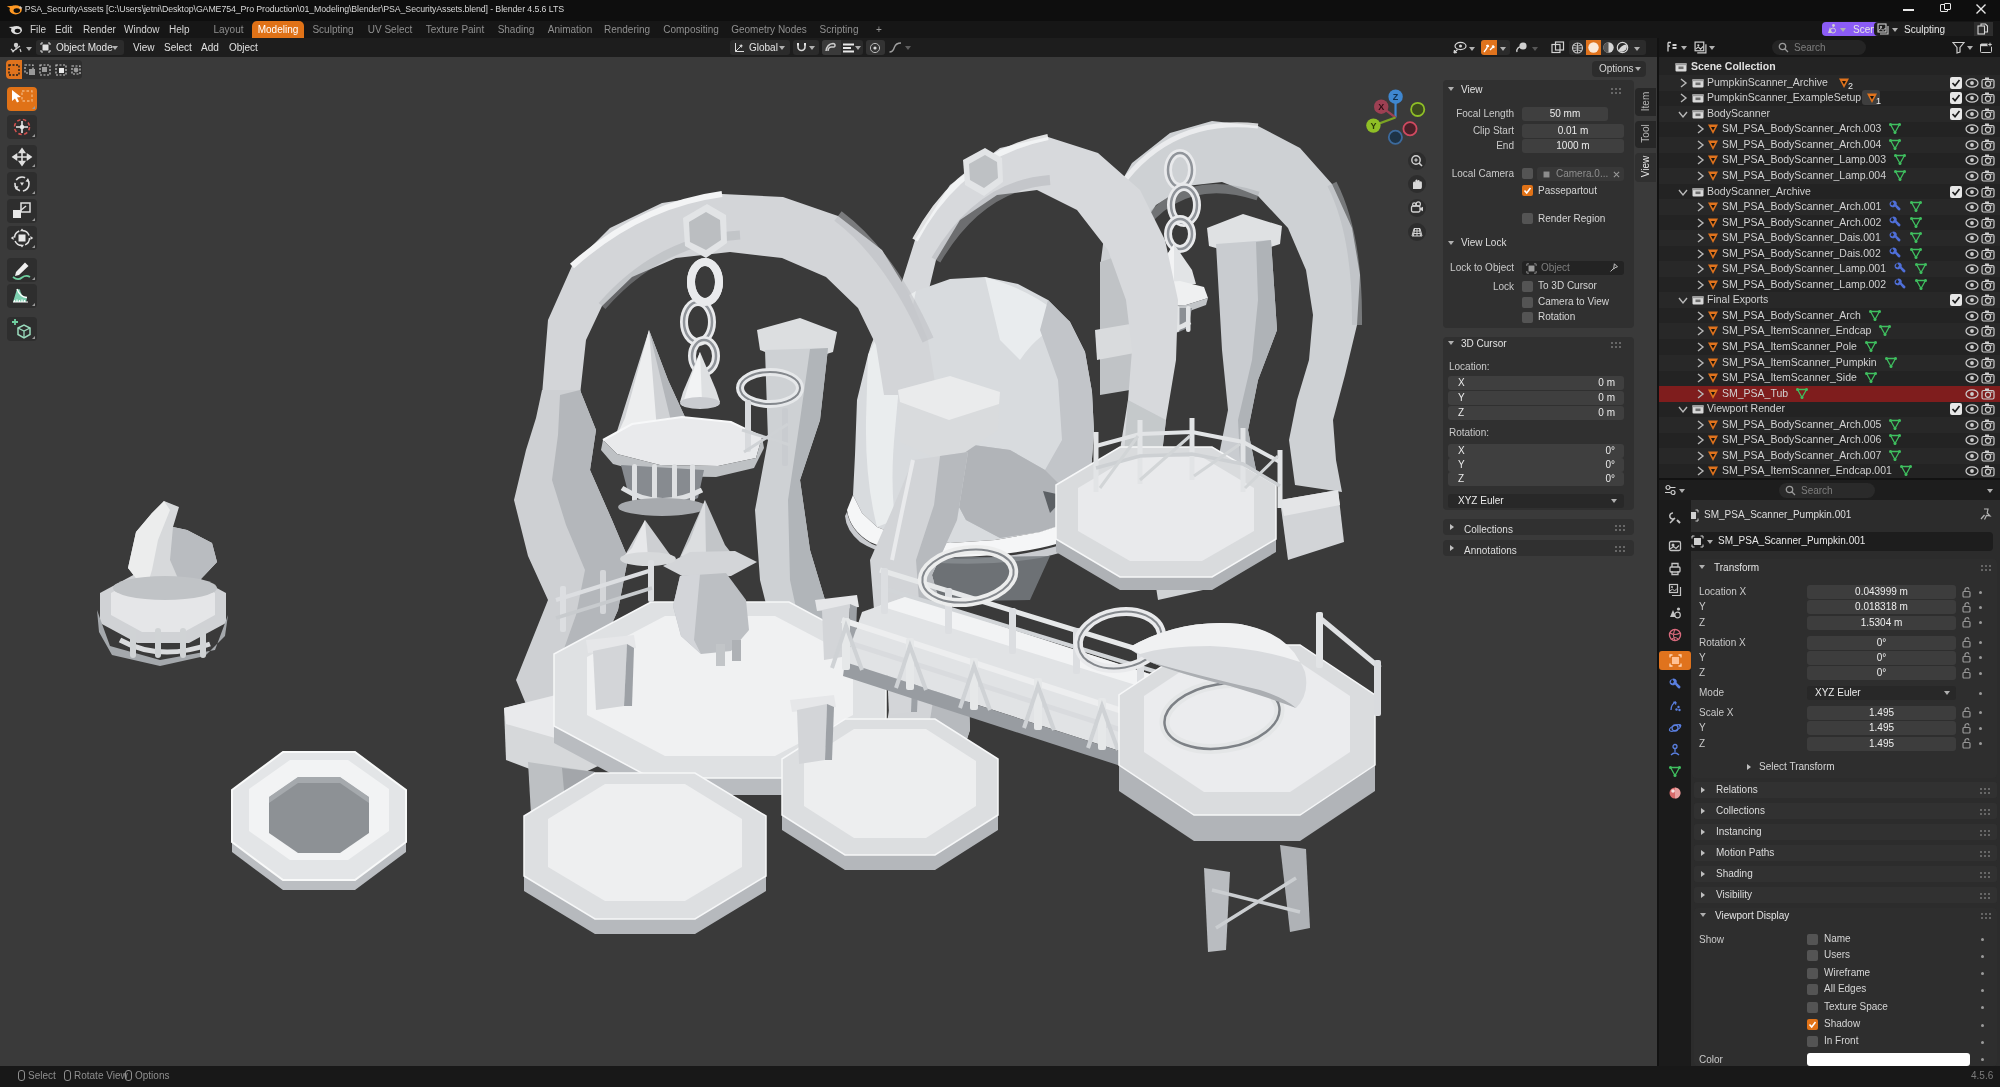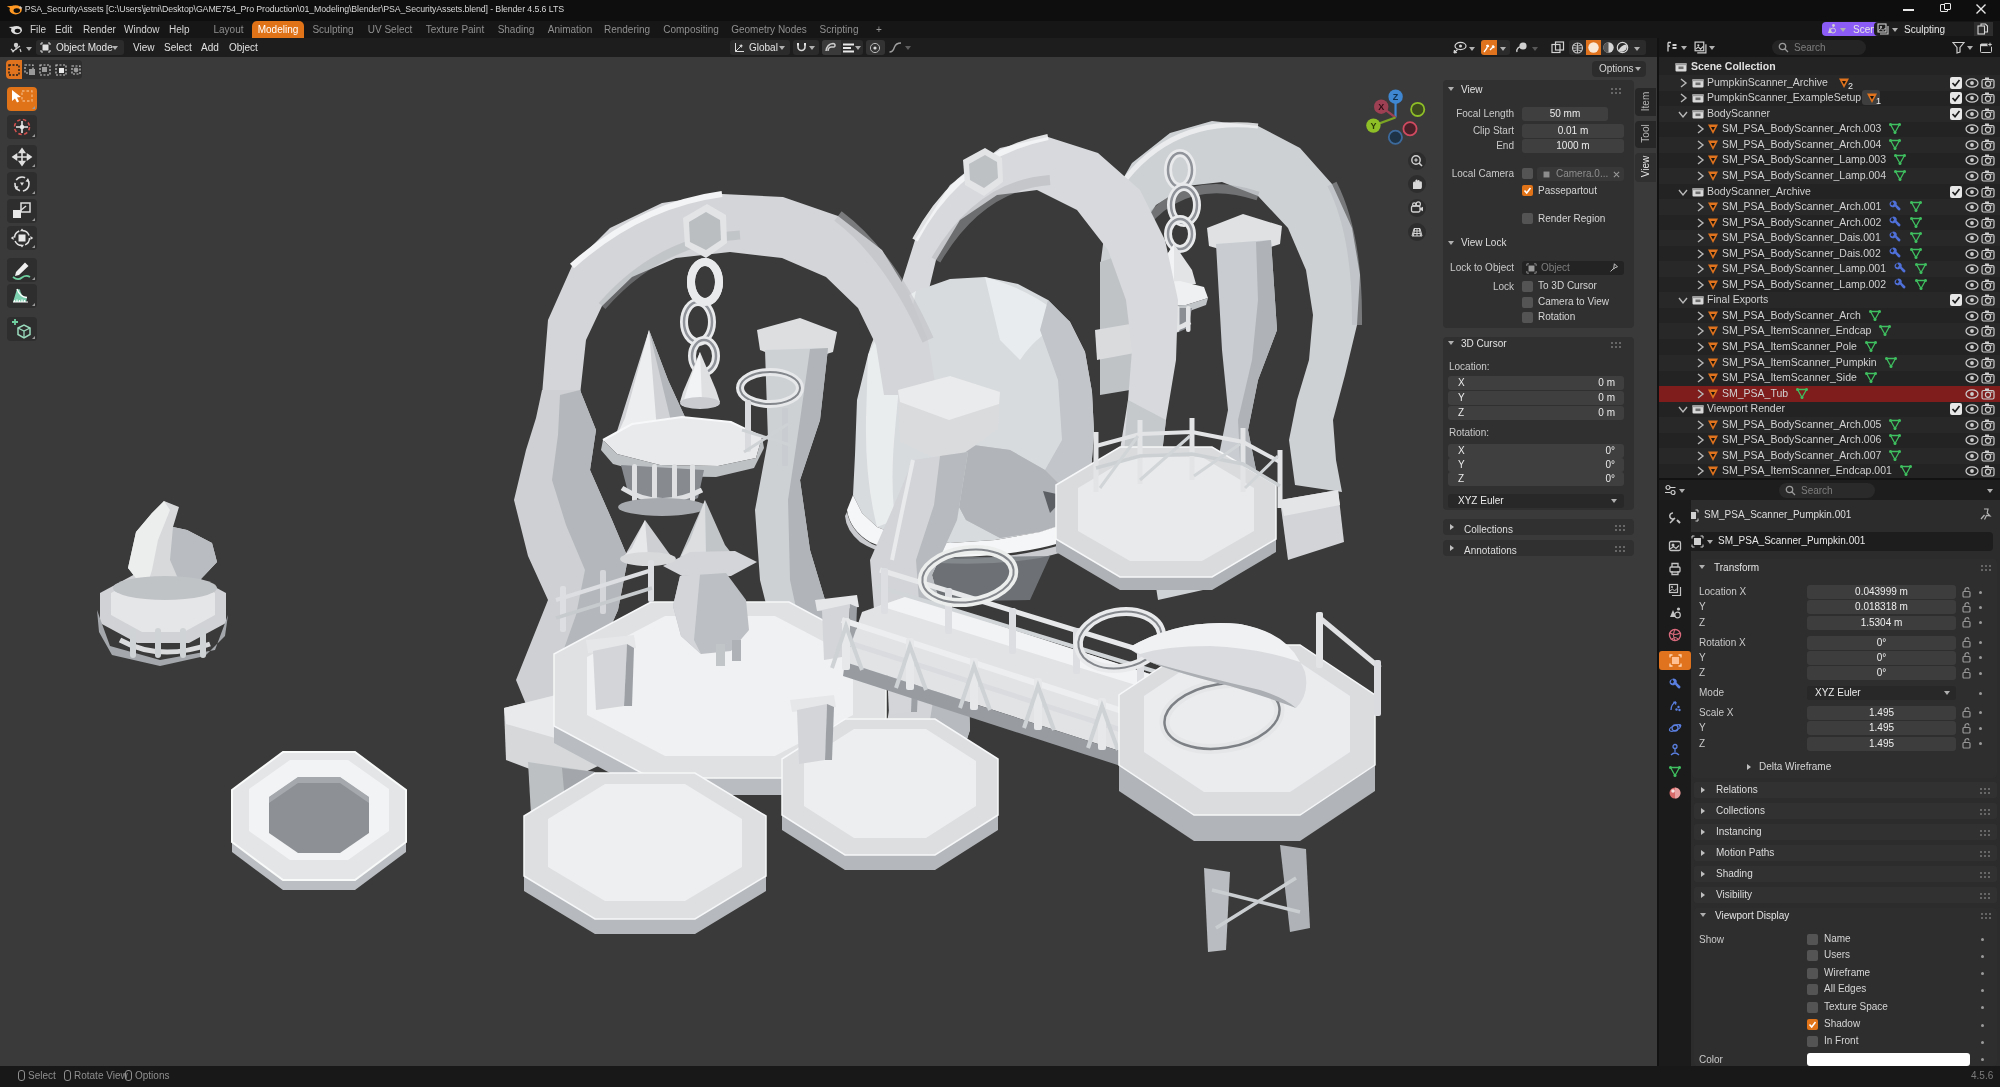--- a/index.html
+++ b/index.html
@@ -1100,21 +1100,21 @@
 <div class="pfield" style="left:148px;top:256.5px;width:149px">1.495</div>
 <svg class="lockico" style="left:303px;top:258.0px" width="10" height="11" viewBox="0 0 10 11">
       <rect x="1" y="4.5" width="7" height="5.5" rx="1" fill="none" stroke="#989898" stroke-width="1.2"></rect>
       <path d="M3,4.5 V3 a2,2 0 0 1 4,-0.5" fill="none" stroke="#989898" stroke-width="1.2"></path>
     </svg>
 <div class="dot" style="left:320px;top:262.0px"></div>
 <div class="plabel" style="left:40px;top:206px;width:103px">Mode</div>
 <div class="abs" style="left:148px;top:206px;width:149px;height:14px;background:#282828;border-radius:3px;font-size:10px;color:#ebebeb;line-height:14px"><span style="margin-left:8px">XYZ Euler</span><span class="caret" style="position:absolute;right:6px;top:5px"></span></div>
 <div class="dot" style="left:320px;top:211.5px"></div>
 <span class="caretr" style="position:absolute;left:88px;top:284px"></span>
-<div class="abs" style="left:100px;top:281px;font-size:10px;color:#d5d5d5">Delta Wireframe</div>
+<div class="abs" style="left:100px;top:281px;font-size:10px;color:#d5d5d5">Select Transform</div>
 <div class="pcollapse" style="top:301.5px"><span class="caretr" style="position:absolute;left:7px;top:5px"></span><span style="margin-left:22px">Relations</span><div class="grip" style="top:5px"></div></div>
 <div class="pcollapse" style="top:322.7px"><span class="caretr" style="position:absolute;left:7px;top:5px"></span><span style="margin-left:22px">Collections</span><div class="grip" style="top:5px"></div></div>
 <div class="pcollapse" style="top:344px"><span class="caretr" style="position:absolute;left:7px;top:5px"></span><span style="margin-left:22px">Instancing</span><div class="grip" style="top:5px"></div></div>
 <div class="pcollapse" style="top:364.6px"><span class="caretr" style="position:absolute;left:7px;top:5px"></span><span style="margin-left:22px">Motion Paths</span><div class="grip" style="top:5px"></div></div>
 <div class="pcollapse" style="top:385.8px"><span class="caretr" style="position:absolute;left:7px;top:5px"></span><span style="margin-left:22px">Shading</span><div class="grip" style="top:5px"></div></div>
 <div class="pcollapse" style="top:407px"><span class="caretr" style="position:absolute;left:7px;top:5px"></span><span style="margin-left:22px">Visibility</span><div class="grip" style="top:5px"></div></div>
 <div class="ppanel" style="left:35px;top:428px;width:303px;height:158px"></div>
 <span class="caret" style="position:absolute;left:41px;top:433px"></span>
 <div class="phead" style="left:56px;top:430px">Viewport Display</div>
 <div class="grip" style="right:8px;top:432px"></div>

